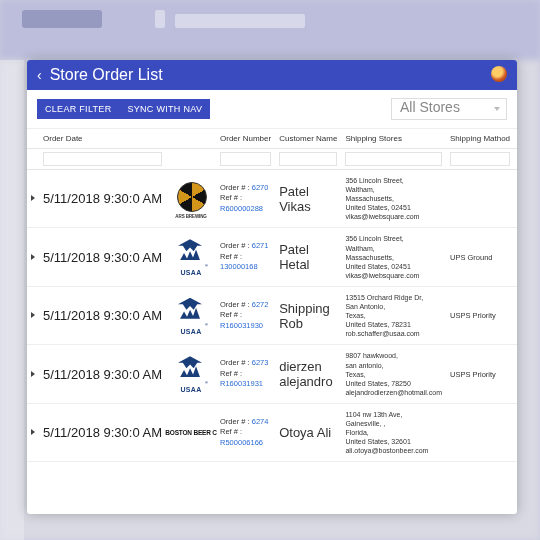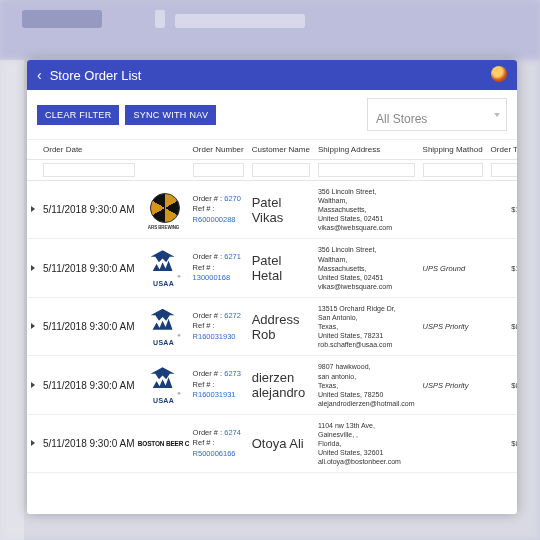--- a/index.html
+++ b/index.html
@@ -42,42 +42,42 @@
   }
   .header {
     background: #3a4bbf;
     color: #fff;
     height: 30px;
     display: flex; align-items: center;
     padding: 0 10px;
     position: relative;
   }
   .header .back { font-size: 14px; margin-right: 8px; cursor: pointer;}
-  .header .title { font-size: 13px; font-weight: 500; }
+  .header .title { font-size: 16px; font-weight: 500; }
   .header .avatar {
     position: absolute; right: 10px; top: 6px;
     width: 16px; height: 16px; border-radius: 50%;
     background: radial-gradient(circle at 40% 35%, #ffcc66 0 35%, #cc5522 60%, #994400 100%);
   }
   .toolbar {
     display: flex; align-items: center;
-    padding: 8px 10px; gap: 6px;
+    padding: 8px 10px; 
     border-bottom: 1px solid #eee;
   }
   .btn {
     background: #3a4bbf; color: #fff;
     border: none; font-size: 9px;
     padding: 5px 8px; cursor: pointer;
     letter-spacing: .3px;
   }
   .spacer { flex: 1; }
   .select {
-    border: 1px solid #ddd; font-size: 12px;
-    padding: 13px 20px 4px 8px; color: #888;
-    width: 140px; cursor: pointer;
+    border: 1px solid #ddd; font-size: 14px;
+    padding: 0 20px 4px 8px; color: #888;
+    width: 116px; cursor: pointer;
     position: relative; background:#fff;
   }
   .select::after {
     content: ""; position: absolute; right: 6px; top: 50%;
     transform: translateY(-50%);
     border-left: 3px solid transparent;
     border-right: 3px solid transparent;
     border-top: 4px solid #bbb;
   }
   .grid { flex: 1; overflow: auto; font-size: 8px; color: #333; }
@@ -129,26 +129,26 @@
   }
   .logo.usaa span.eagle{
     position:absolute;top:1px;left:8px;width:24px;height:12px;
     background:#1a3e7a;
     clip-path:polygon(50% 0,100% 55%,80% 55%,65% 100%,50% 70%,35% 100%,20% 55%,0 55%);
   }
   .logo.usaa span.txt{font-size:7px;font-weight:bold;color:#1a3e7a;margin-top:22px;letter-spacing:.3px;}
   .logo.usaa span.reg{font-size:4px;position:absolute;right:4px;bottom:8px;color:#1a3e7a;}
   .logo.boston { font-size:5.5px; color:#111; letter-spacing:-.2px; white-space:nowrap;}
   .logo.boston b{font-size:6.5px;}
-  .date-cell { font-size:10px; color:#222; white-space:nowrap; width:72px;}
+  .date-cell { font-size:13px; color:#222; white-space:nowrap; width:72px;}
   .order-cell { width:70px; font-size:7.5px; line-height:1.4;}
   .order-cell a { color:#2a6bd4; text-decoration:none; cursor:pointer;}
   .cust-cell { width:58px; font-size:13px;}
   .addr-cell { font-size:7px; line-height:1.3; color:#333; width:96px;}
-  .method-cell { width:58px; font-size:7.5px;font-style:italic;}
+  .method-cell { width:58px; font-size:7.5px;}
   .total-cell { width:40px; font-size:7.5px; text-align:right; padding-right:6px;}
 </style>
 </head>
 <body>
 
 <div class="blur-bg"></div>
 <div class="blur-logo"></div>
 <div class="blur-dots"></div>
 <div class="blur-title"></div>
 <div class="blur-side"></div>
@@ -171,21 +171,21 @@
 
   <div class="grid">
     <table>
       <thead>
         <tr>
           <th></th>
           <th>Order Date</th>
           <th></th>
           <th>Order Number</th>
           <th>Customer Name</th>
-          <th>Shipping Address</th>
+          <th>Shipping Stores</th>
           <th>Shipping Mathod</th>
           <th>Order Total</th>
 
         </tr>
         <tr class="filter">
           <td></td>
           <td><input style=""></td>
           <td></td>
           <td><input style=""></td>
           <td><input style=""></td>
@@ -228,21 +228,21 @@
             <td><span class="expand"></span></td>
             <td class="date-cell">5/11/2018 9:30:0 AM</td>
             <td class="logo-cell">
               <div class="logo usaa">
                 <span class="eagle"></span>
                 <span class="txt">USAA</span>
                 <span class="reg">®</span>
               </div>
             </td>
             <td class="order-cell">Order # : <a>6272</a><br>Ref # : <a>R160031930</a></td>
-            <td class="cust-cell">Address Rob</td>
+            <td class="cust-cell">Shipping Rob</td>
             <td class="addr-cell">13515 Orchard Ridge Dr,<br>San Antonio,<br>Texas,<br>United States, 78231<br>rob.schaffer@usaa.com</td>
             <td class="method-cell">USPS Priority</td>
             <td class="total-cell">$0.00</td>
           </tr>
           <tr>
             <td><span class="expand"></span></td>
             <td class="date-cell">5/11/2018 9:30:0 AM</td>
             <td class="logo-cell">
               <div class="logo usaa">
                 <span class="eagle"></span>

